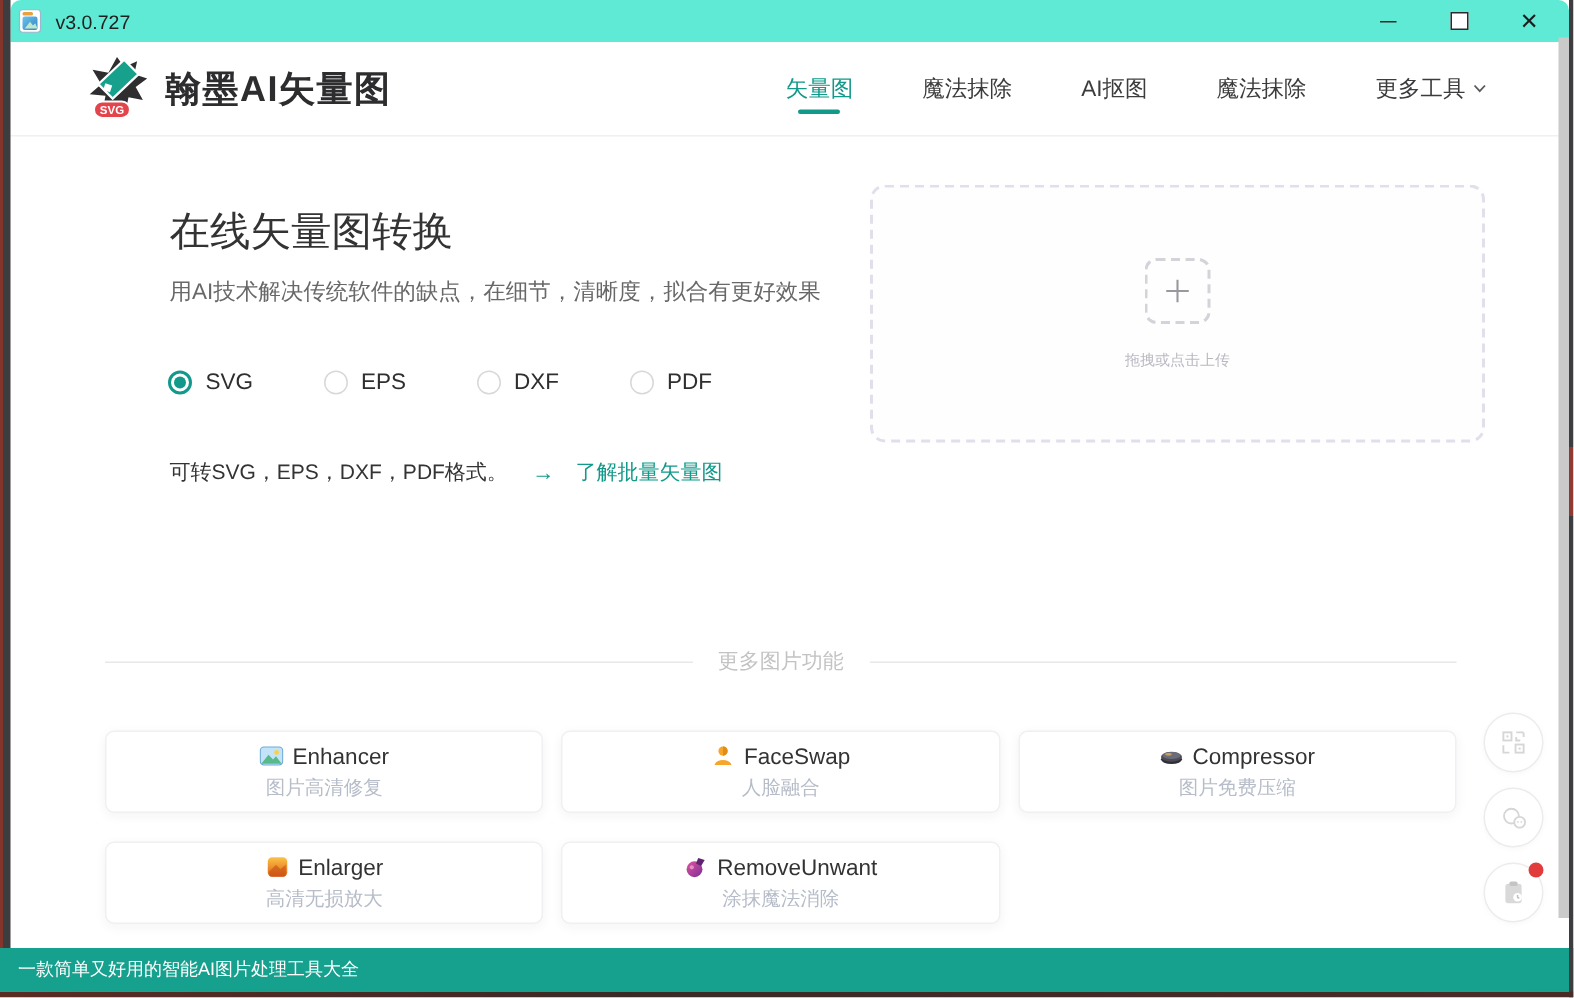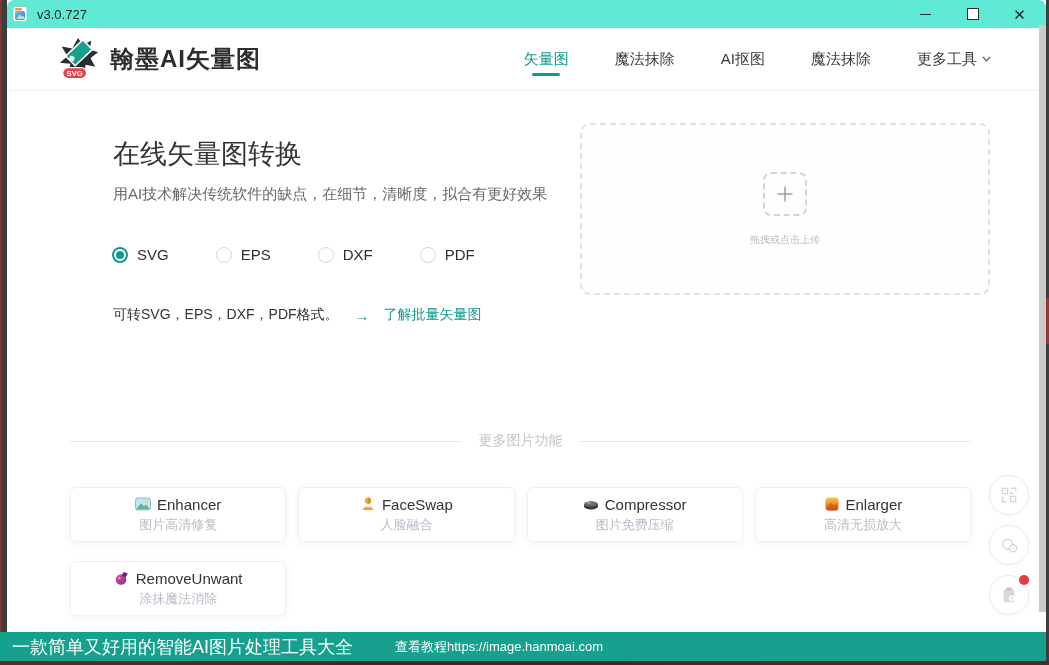--- a/index.html
+++ b/index.html
@@ -57,39 +57,39 @@
     align-items:center;justify-content:center;cursor:pointer;}
   .plus-box{width:44px;height:44px;border:2px dashed #d3d3da;border-radius:8px;box-sizing:border-box;
     display:flex;align-items:center;justify-content:center;margin-bottom:17px;}
   .upload-text{font-size:10px;color:#b9b9c2;}
   
   .divider{position:absolute;left:70px;top:433px;width:901px;height:16px;display:flex;align-items:center;gap:17px;}
   .divider .line{flex:1;height:1px;background:#e8e8e8;}
   .divider .dv-label{font-size:14px;color:#c3c3c3;white-space:nowrap;}
   
   .cards{position:absolute;left:70px;top:487px;width:901px;display:grid;
-    grid-template-columns:repeat(4,1fr);column-gap:12px;row-gap:19px;}
+    grid-template-columns:repeat(3,1fr);column-gap:12px;row-gap:19px;}
   .card{height:53px;background:#fff;border:1px solid #f0f0f3;border-radius:6px;
     box-shadow:0 2px 8px rgba(40,40,70,.05);display:flex;flex-direction:column;
     align-items:center;justify-content:center;gap:3px;cursor:pointer;}
   .card-top{display:flex;align-items:center;gap:6px;}
   .card-name{font-size:15px;color:#333;}
   .card-desc{font-size:13px;color:#b6bcc8;}
   
   .floaters{position:absolute;left:989px;top:475px;display:flex;flex-direction:column;gap:10px;z-index:5;}
   .fbtn{width:38px;height:38px;border-radius:50%;border:1px solid #ececec;background:#fff;
     box-shadow:0 1px 4px rgba(0,0,0,.03);display:flex;align-items:center;justify-content:center;
     position:relative;cursor:pointer;}
   .fbtn .badge-dot{position:absolute;top:-1px;right:-1px;width:10px;height:10px;border-radius:50%;background:#e23b3b;}
   
   .scrollbar{position:absolute;left:1039px;top:25px;width:7px;height:587px;background:#cacaca;z-index:5;cursor:pointer;}
   
   .footer{position:absolute;left:0;top:632px;width:1049px;height:29px;background:#16a08e;
     display:flex;align-items:center;z-index:5;}
-  .footer .slogan{color:#fff;font-size:18px;margin-left:12px;}
+  .footer .slogan{color:#fff;font-size:12px;margin-left:12px;}
   .footer .tutorial{color:#fff;font-size:13px;margin-left:42px;cursor:pointer;}
 </style>
 </head>
 <body>
 
 <div class="edge-left"></div>
 <div class="edge-right"></div>
 <div class="edge-bottom"></div>
 
 <div class="titlebar">
@@ -301,14 +301,13 @@
       <path d="M13 11.8 v1.7 l1.3 0.8" stroke="#c0c0c0" stroke-width="1.1" fill="none"></path>
     </svg>
     <span class="badge-dot"></span>
   </div>
 </div>
 
 <div class="scrollbar"></div>
 
 <div class="footer">
   <span class="slogan">一款简单又好用的智能AI图片处理工具大全</span>
-  <span class="tutorial">查看教程https://image.hanmoai.com</span>
 </div>
 
 </body></html>

